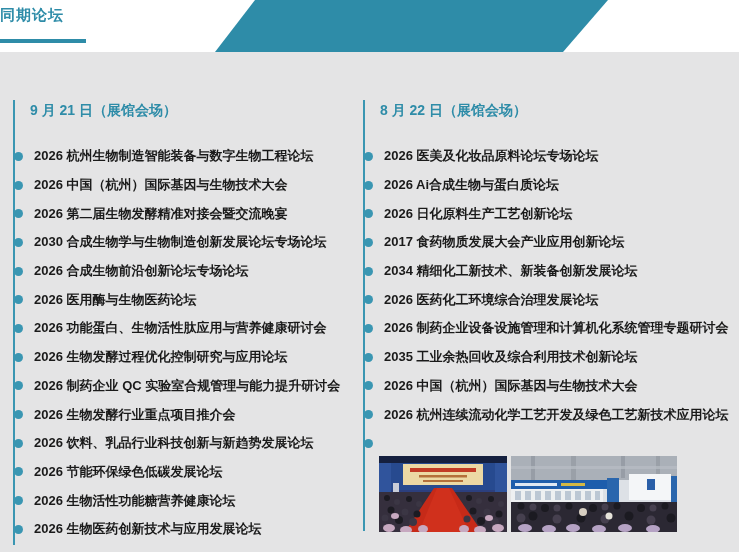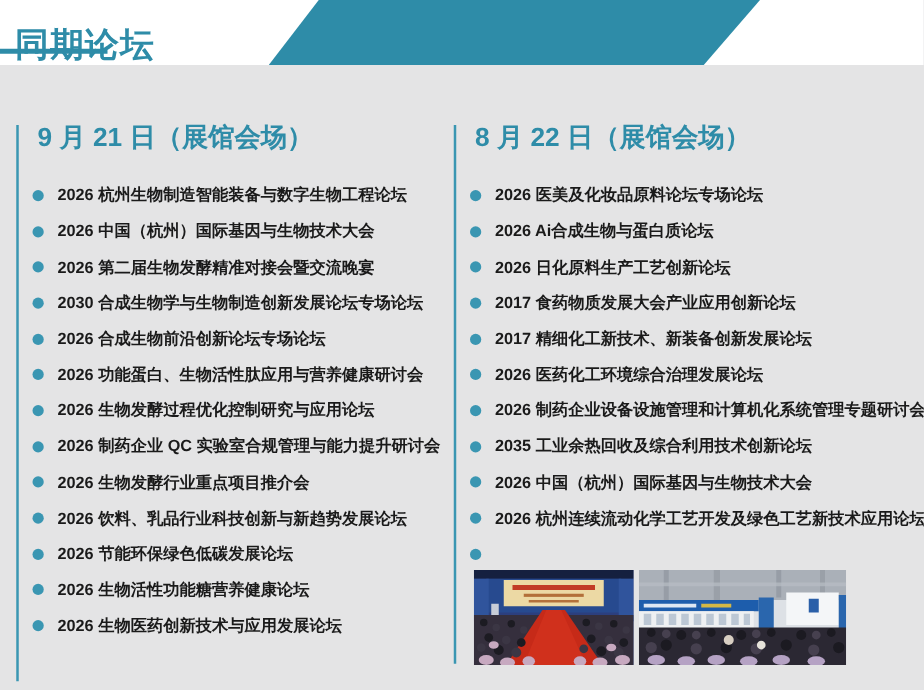--- a/index.html
+++ b/index.html
@@ -20,22 +20,22 @@
   .page { position: relative; width: 739px; height: 552px; }
 
   
   .header-band {
     position: absolute; top: 0; left: 0;
     width: 739px; height: 52px;
     background: var(--header-bg);
   }
   .page-title {
     position: absolute; left: 0; top: 6px;
-    margin: 12px;
-    font-size: 27px; font-weight: bold;
+    margin: 0;
+    font-size: 15px; font-weight: bold;
     color: var(--accent);
     letter-spacing: 1px;
     white-space: nowrap;
   }
   .title-underline {
     position: absolute; left: 0; top: 39px;
     width: 86px; height: 4px;
     background: var(--accent);
   }
   .header-accent-shape {
@@ -51,27 +51,27 @@
   .col-day2 { left: 363px; }
   .vline {
     position: absolute; left: 0; top: 3px;
     width: 2px; background: var(--timeline);
   }
   .col-day1 .vline { height: 445px; }
   .col-day2 .vline { height: 431px; }
   .col-header {
     margin: 0 0 0 17px;
     height: 27px; line-height: 27px;
-    font-size: 21px; font-weight: bold;
+    font-size: 14px; font-weight: bold;
     color: var(--accent);
     white-space: nowrap;
   }
   .forum-list {
     list-style: none;
-    margin: 18px 0 0 16px; padding: 0; text-align: center;
+    margin: 18px 0 0 4px; padding: 0; text-align: center;
   }
   .forum-list li {
     position: relative;
     height: 28.7px;
     display: flex; align-items: center;
     padding-left: 17px;
     font-size: 13px; font-weight: bold;
     color: var(--text);
     white-space: nowrap;
   }
@@ -124,20 +124,24 @@
       <li>
           <span class="dot"></span>
           <span>2030 合成生物学与生物制造创新发展论坛专场论坛</span>
         </li>
       <li>
           <span class="dot"></span>
           <span>2026 合成生物前沿创新论坛专场论坛</span>
         </li>
       <li>
           <span class="dot"></span>
+          <span>2026 医用酶与生物医药论坛</span>
+        </li>
+      <li>
+          <span class="dot"></span>
           <span>2026 功能蛋白、生物活性肽应用与营养健康研讨会</span>
         </li>
       <li>
           <span class="dot"></span>
           <span>2026 生物发酵过程优化控制研究与应用论坛</span>
         </li>
       <li>
           <span class="dot"></span>
           <span>2026 制药企业 QC 实验室合规管理与能力提升研讨会</span>
         </li>
@@ -179,21 +183,21 @@
       <li>
           <span class="dot"></span>
           <span>2026 日化原料生产工艺创新论坛</span>
         </li>
       <li>
           <span class="dot"></span>
           <span>2017 食药物质发展大会产业应用创新论坛</span>
         </li>
       <li>
           <span class="dot"></span>
-          <span>2017 精细化工新技术、新装备创新发展论坛</span>
+          <span>2034 精细化工新技术、新装备创新发展论坛</span>
         </li>
       <li>
           <span class="dot"></span>
           <span>2026 医药化工环境综合治理发展论坛</span>
         </li>
       <li>
           <span class="dot"></span>
           <span>2026 制药企业设备设施管理和计算机化系统管理专题研讨会</span>
         </li>
       <li>

